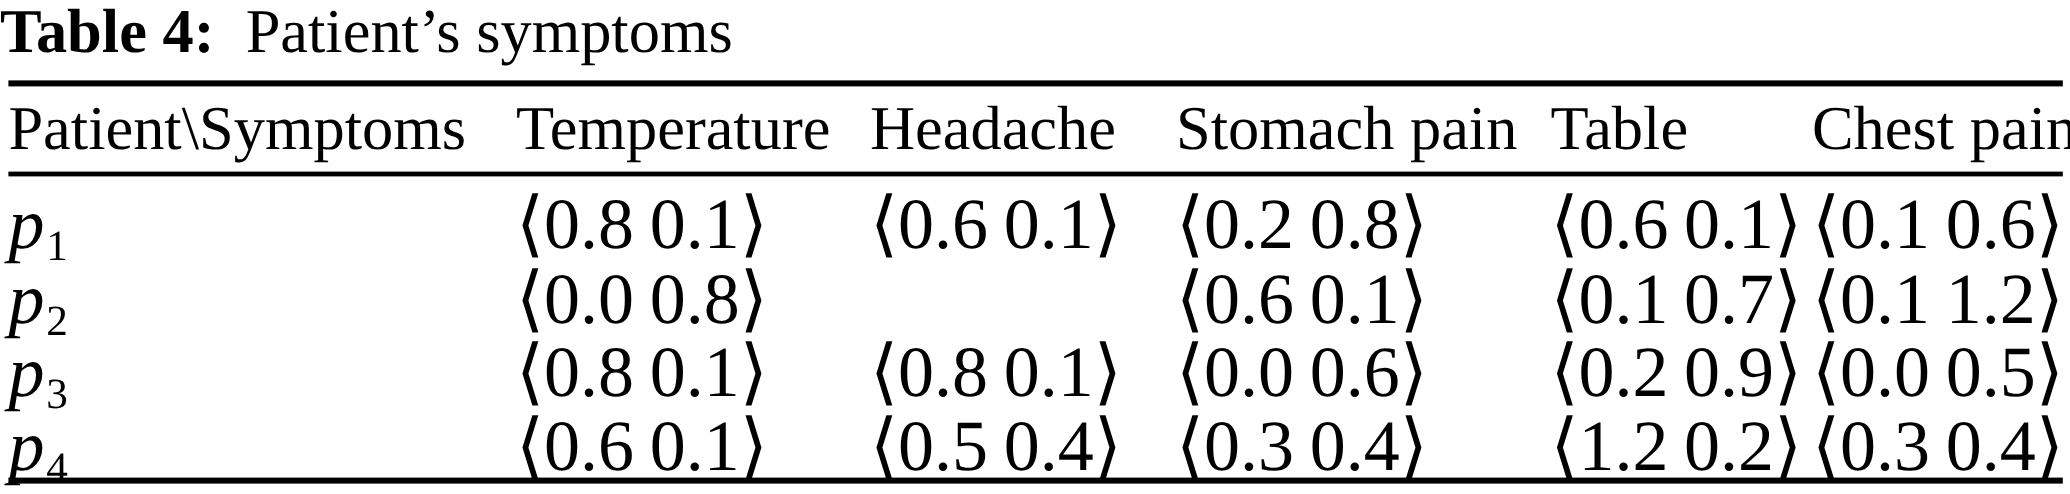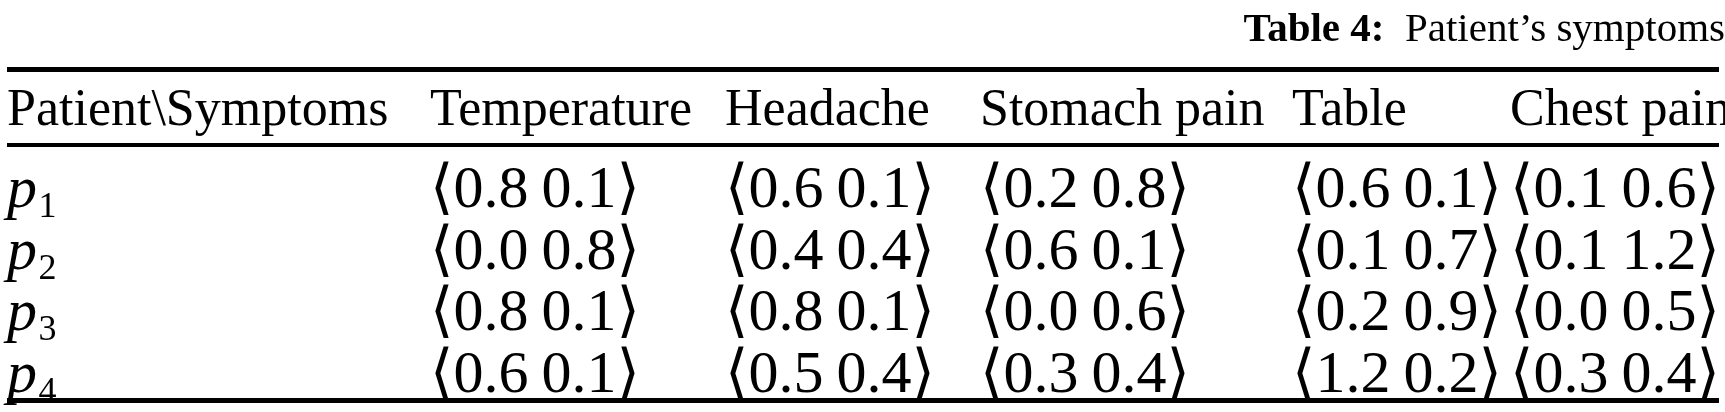--- a/index.html
+++ b/index.html
@@ -18,22 +18,22 @@
   .page {
     position: absolute;
     inset: 0;
   }
   
   .caption {
     position: absolute;
     top: 0;
     left: 0;
     width: 100%;
-    text-align: right;
-    font-size: 41px;
+    text-align: left;
+    font-size: 52px;
     line-height: 54px;
     white-space: nowrap;
   }
   .caption-label {
     font-weight: bold;
     margin-right: 0.5em;
   }
   
   .rule {
     position: absolute;
@@ -125,21 +125,20 @@
         <span class="cell c0"><span class="pvar">p</span><span class="psub">1</span></span>
         <span class="cell cell-value c1">⟨0.8 0.1⟩</span>
         <span class="cell cell-value c2">⟨0.6 0.1⟩</span>
         <span class="cell cell-value c3">⟨0.2 0.8⟩</span>
         <span class="cell cell-value c4">⟨0.6 0.1⟩</span>
         <span class="cell cell-value c5">⟨0.1 0.6⟩</span>
       </div>
       <div class="table-row">
         <span class="cell c0"><span class="pvar">p</span><span class="psub">2</span></span>
         <span class="cell cell-value c1">⟨0.0 0.8⟩</span>
-        <span class="cell cell-value c2">⟨0.4 0.4⟩</span>
         <span class="cell cell-value c3">⟨0.6 0.1⟩</span>
         <span class="cell cell-value c4">⟨0.1 0.7⟩</span>
         <span class="cell cell-value c5">⟨0.1 1.2⟩</span>
       </div>
       <div class="table-row">
         <span class="cell c0"><span class="pvar">p</span><span class="psub">3</span></span>
         <span class="cell cell-value c1">⟨0.8 0.1⟩</span>
         <span class="cell cell-value c2">⟨0.8 0.1⟩</span>
         <span class="cell cell-value c3">⟨0.0 0.6⟩</span>
         <span class="cell cell-value c4">⟨0.2 0.9⟩</span>

